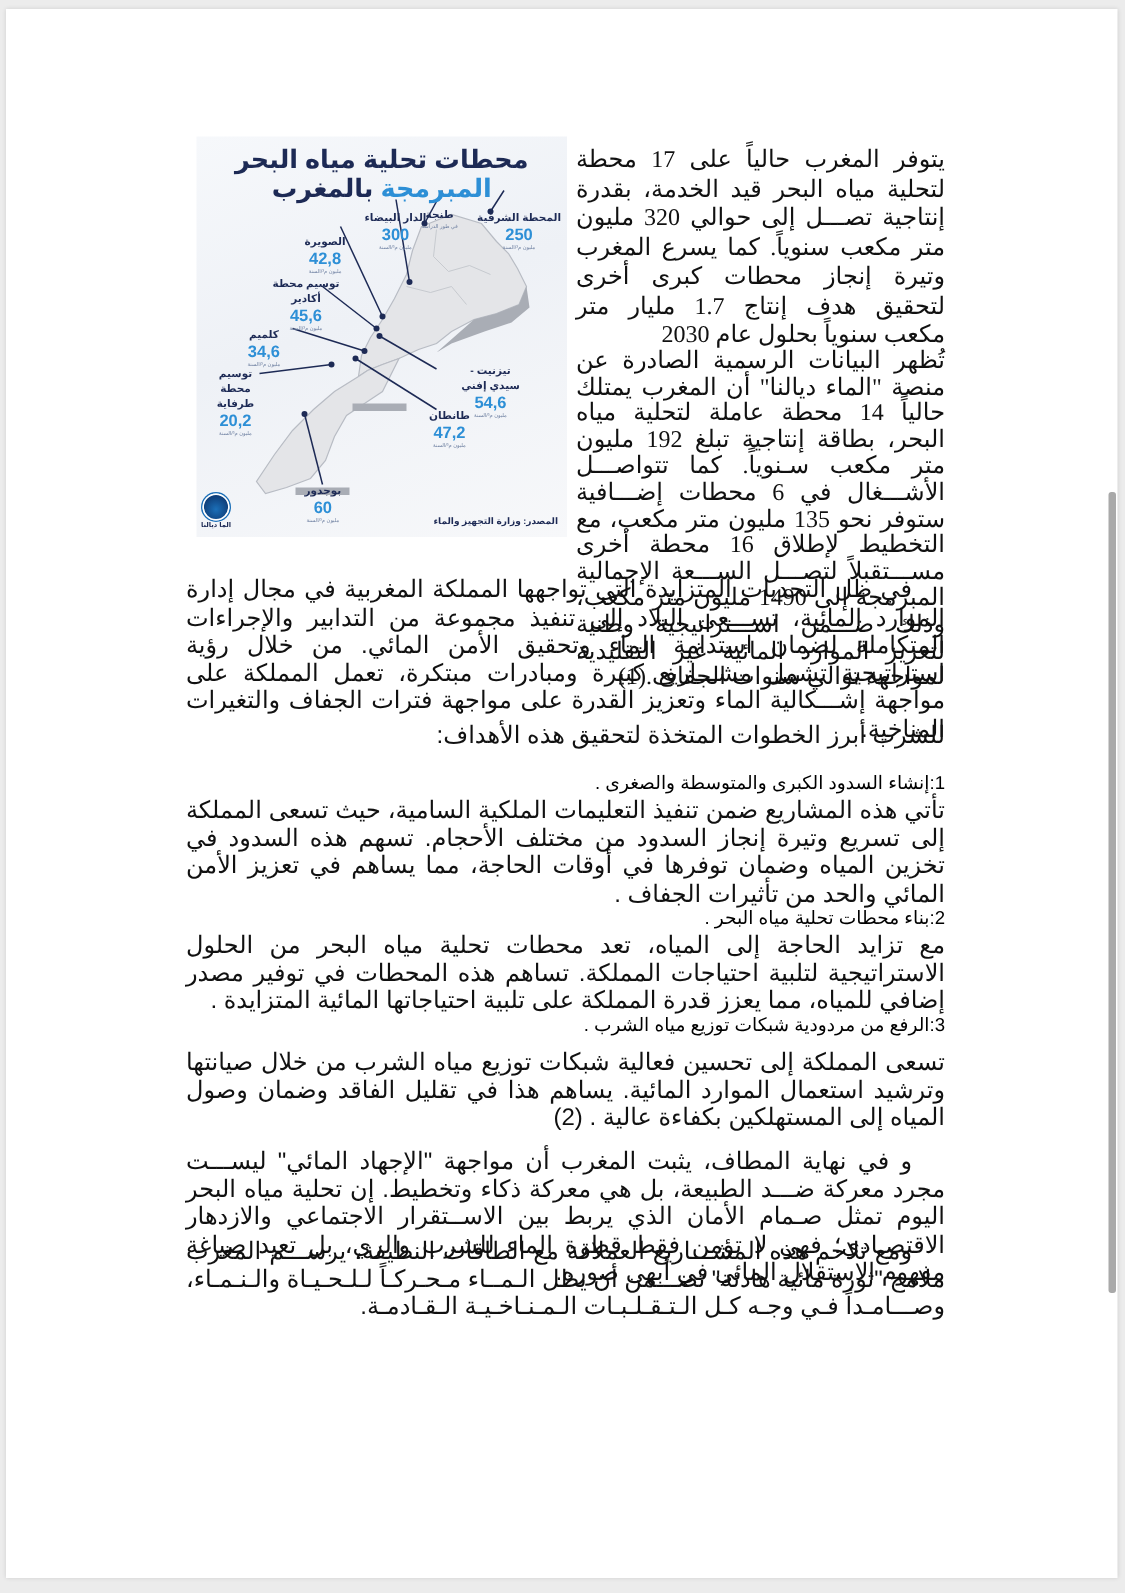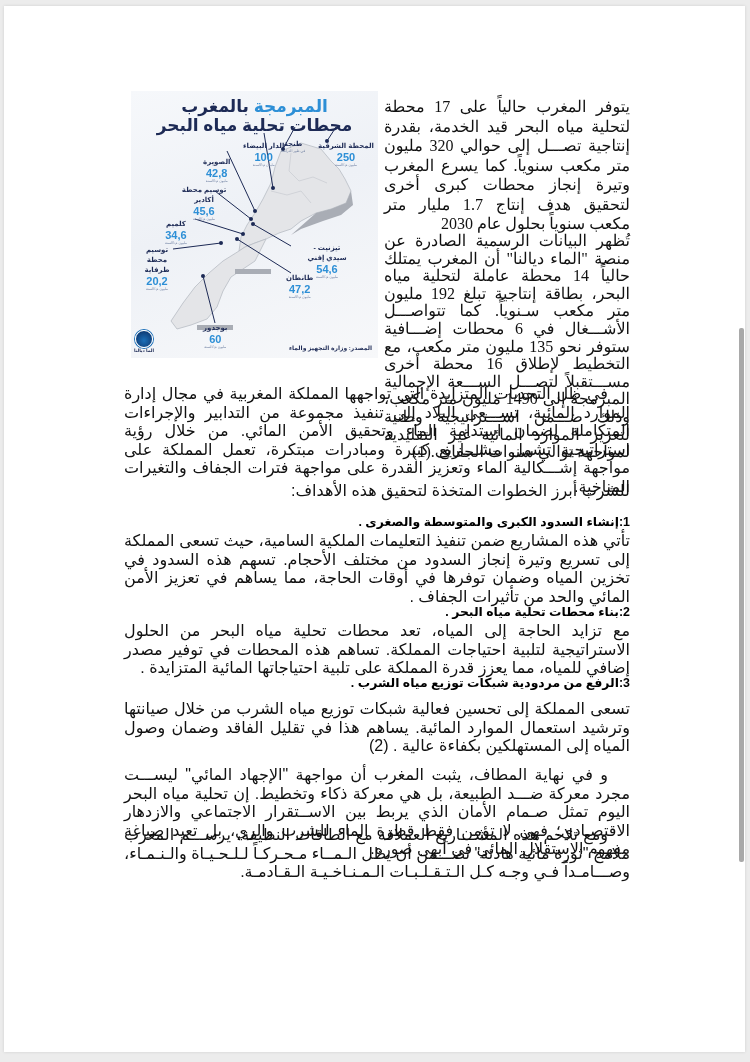--- a/index.html
+++ b/index.html
@@ -57,21 +57,21 @@
       font-size: 16px; color: #111111;
     }
     .p-sans {
       position: absolute; direction: rtl; text-align: justify; text-align-last: right;
       font-family: "Liberation Sans", "DejaVu Sans", sans-serif;
       font-size: 16px; color: #111111; line-height: 18.6px;
     }
     .heading {
       position: absolute; direction: rtl; text-align: right;
       font-family: "Liberation Sans", "DejaVu Sans", sans-serif;
-      font-weight: bold; font-size: 12.4px; color: #000000;
+      font-weight: normal; font-size: 12.4px; color: #000000;
     }
     .indent { text-indent: 22px; }
   </style>
 </head>
 <body>
 
 <div class="sheet"></div>
 
 <div class="infographic">
   <svg class="map-svg" width="247" height="267" viewBox="0 0 247 267">
@@ -104,36 +104,36 @@
         <circle cx="120" cy="128" r="2"></circle>
         <circle cx="112" cy="143" r="2"></circle>
       <circle cx="122" cy="133" r="2"></circle>
         <circle cx="90" cy="152" r="2"></circle>
         <circle cx="106" cy="148" r="2"></circle>
       <circle cx="72" cy="185" r="2"></circle>
     </g>
   </svg>
 
   <div class="info-title">
+    <div>محطات تحلية مياه البحر</div>
     <div><span class="accent">المبرمجة</span><span> بالمغرب</span></div>
-    <div>محطات تحلية مياه البحر</div>
   </div>
 
   <div class="station" style="right:4px; top:50px;">
     <span class="name">المحطة الشرقية</span>
     <span class="val">250</span>
     <span class="unit">مليون م³/السنة</span>
   </div>
   <div class="station" style="left:150px; top:48px;">
     <span class="name">طنجة</span>
     <span class="unit">في طور الدراسة</span>
   </div>
   <div class="station" style="left:112px; top:50px;">
     <span class="name">الدار البيضاء</span>
-    <span class="val">100</span>
+    <span class="val">300</span>
     <span class="unit">مليون م³/السنة</span>
   </div>
   <div class="station" style="left:72px; top:66px;">
     <span class="name">الصويرة</span>
     <span class="val">42,8</span>
     <span class="unit">مليون م³/السنة</span>
   </div>
   <div class="station" style="left:50px; top:94px; width:46px;">
     <span class="name">توسيم محطة أكادير</span>
     <span class="val">45,6</span>

